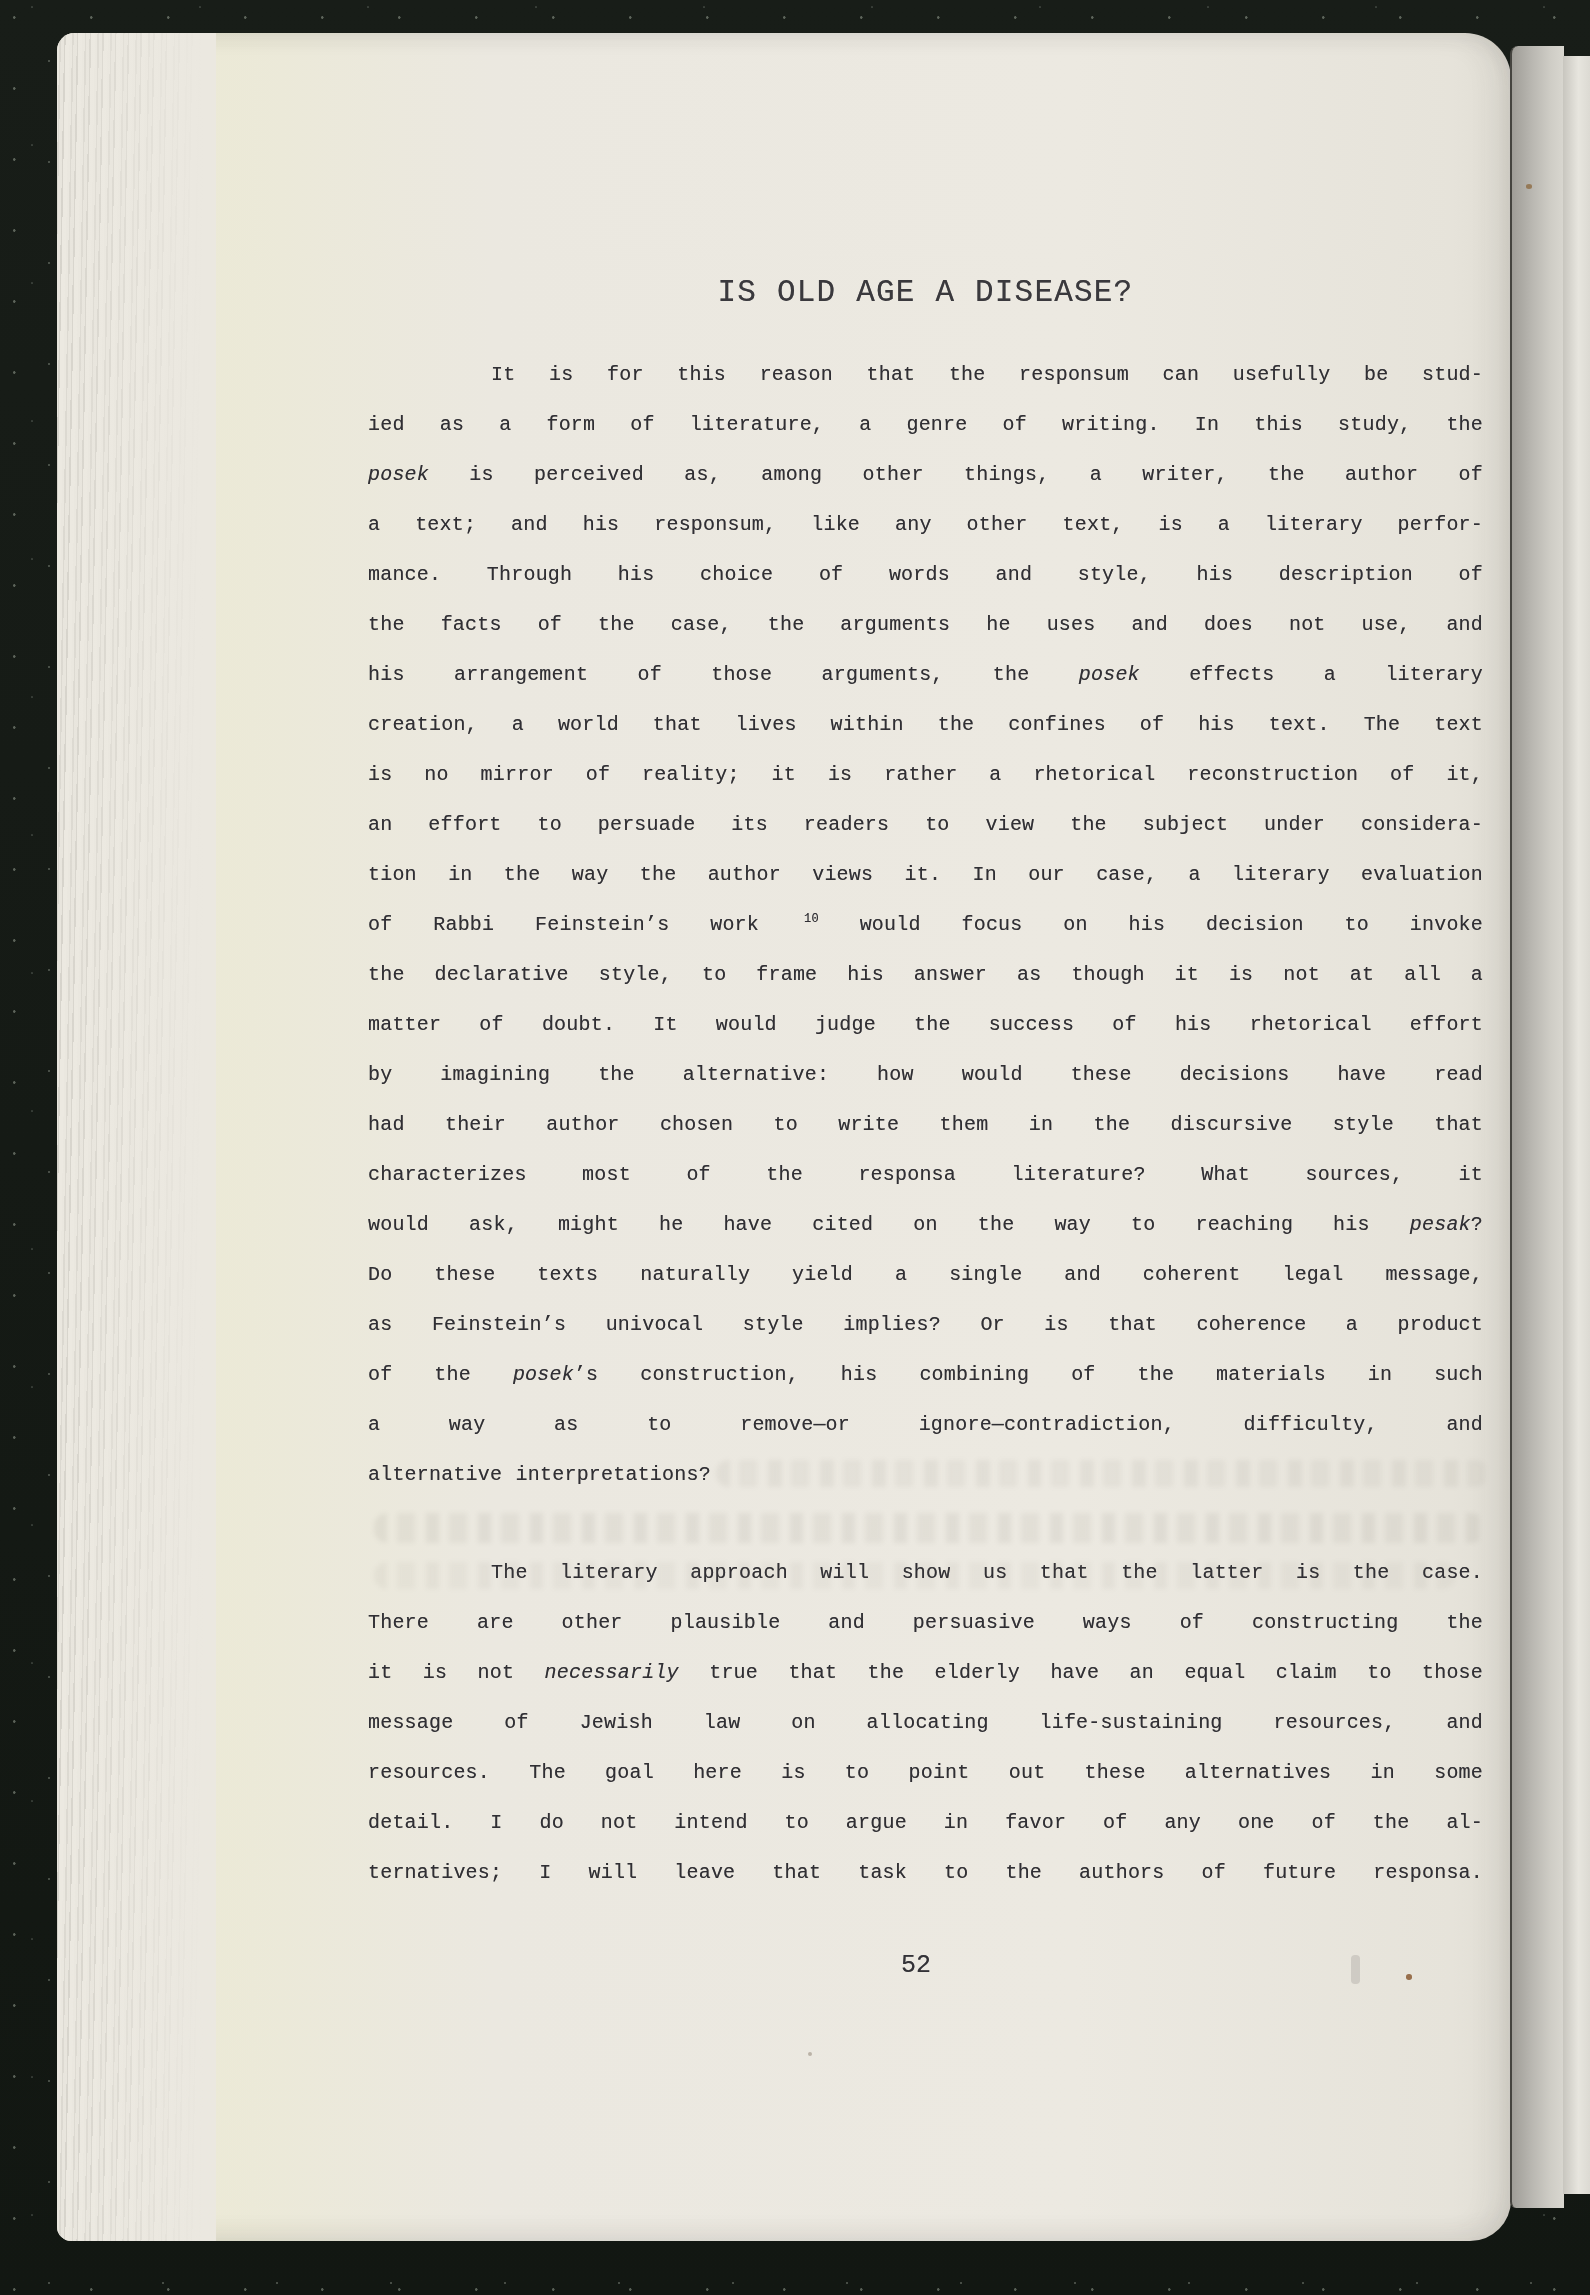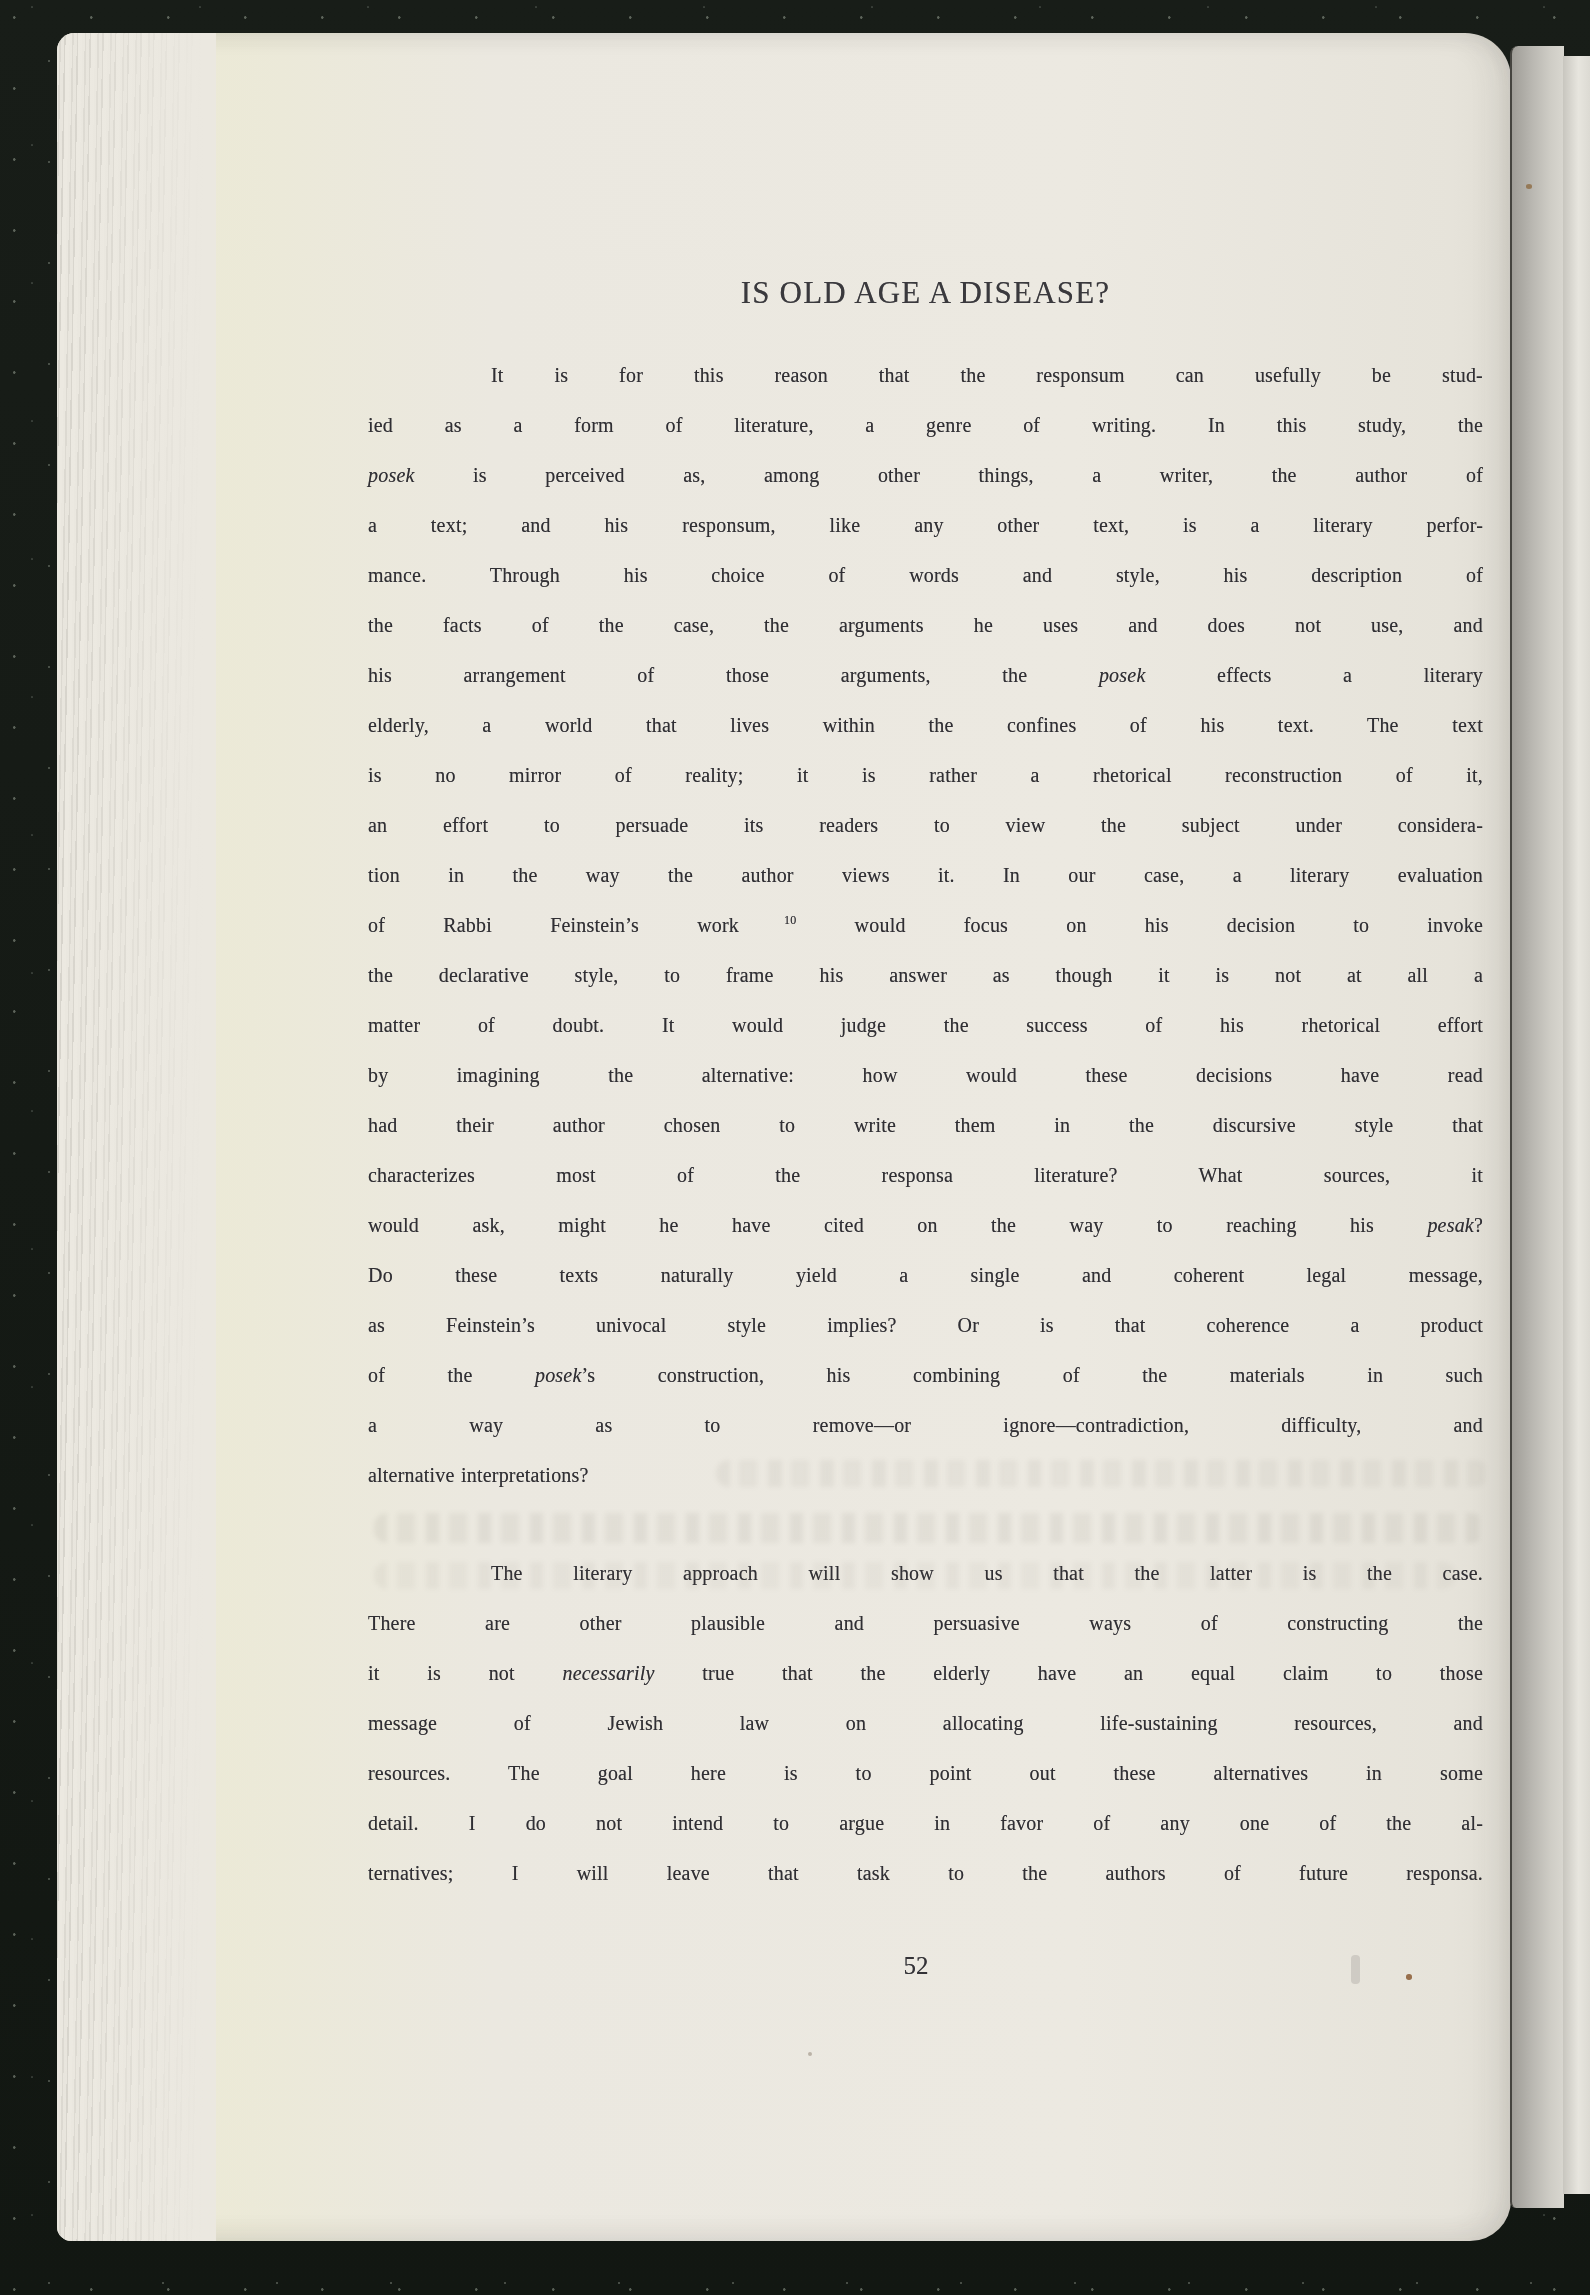--- a/index.html
+++ b/index.html
@@ -1,21 +1,21 @@
 <!DOCTYPE html>
 <html style="font-size:12.7px"><head>
 <meta charset="utf-8">
 <style>
   html,body{margin:0;padding:0;}
   .scene{
     position:relative;
     width:1591px;height:2295px;
     overflow:hidden;
     background:#161a16;
-    font-family:Liberation Serif, serif;
+    font-family:Liberation Mono, monospace;
   }
   
   .bg{
     position:absolute;inset:0;
     background:
       radial-gradient(circle at 14.3px 17.5px, rgba(205,215,198,.38) 0 1px, transparent 1.6px),
       radial-gradient(circle at 49px 61px, rgba(190,200,185,.30) 0 0.8px, transparent 1.4px),
       radial-gradient(circle at 32px 7.2px, rgba(170,180,168,.22) 0 0.8px, transparent 1.3px),
       linear-gradient(180deg,#181d18 0%,#151a15 50%,#121712 100%);
     background-size:77px 71px,114px 101px,168px 138px,100% 100%;
@@ -112,21 +112,21 @@
 
   <div class="text-column" id="text-column">
       <div class="para">
         <div class="line indent"><span>It is for this reason that the responsum can usefully be stud-</span></div>
         <div class="line"><span>ied as a form of literature, a genre of writing. In this study, the</span></div>
         <div class="line"><i>posek</i><span> is perceived as, among other things, a writer, the author of</span></div>
         <div class="line"><span>a text; and his responsum, like any other text, is a literary perfor-</span></div>
         <div class="line"><span>mance. Through his choice of words and style, his description of</span></div>
         <div class="line"><span>the facts of the case, the arguments he uses and does not use, and</span></div>
         <div class="line"><span>his arrangement of those arguments, the </span><i>posek</i><span> effects a literary</span></div>
-        <div class="line"><span>elderly, a world that lives within the confines of his text. The text</span></div>
+        <div class="line"><span>creation, a world that lives within the confines of his text. The text</span></div>
         <div class="line"><span>is no mirror of reality; it is rather a rhetorical reconstruction of it,</span></div>
         <div class="line"><span>an effort to persuade its readers to view the subject under considera-</span></div>
         <div class="line"><span>tion in the way the author views it. In our case, a literary evaluation</span></div>
         <div class="line"><span>of Rabbi Feinstein’s work</span><sup>10</sup><span> would focus on his decision to invoke</span></div>
         <div class="line"><span>the declarative style, to frame his answer as though it is not at all a</span></div>
         <div class="line"><span>matter of doubt. It would judge the success of his rhetorical effort</span></div>
         <div class="line"><span>by imagining the alternative: how would these decisions have read</span></div>
         <div class="line"><span>had their author chosen to write them in the discursive style that</span></div>
         <div class="line"><span>characterizes most of the responsa literature? What sources, it</span></div>
         <div class="line"><span>would ask, might he have cited on the way to reaching his </span><i>pesak</i><span>?</span></div>

